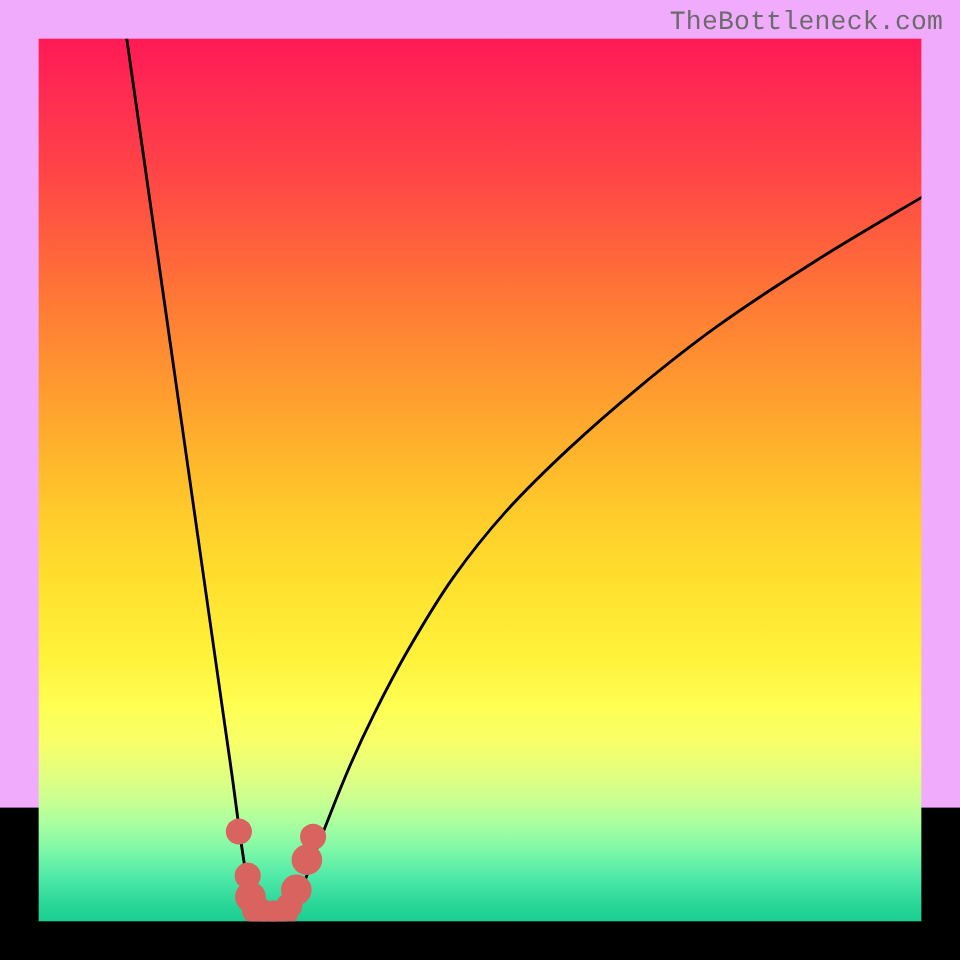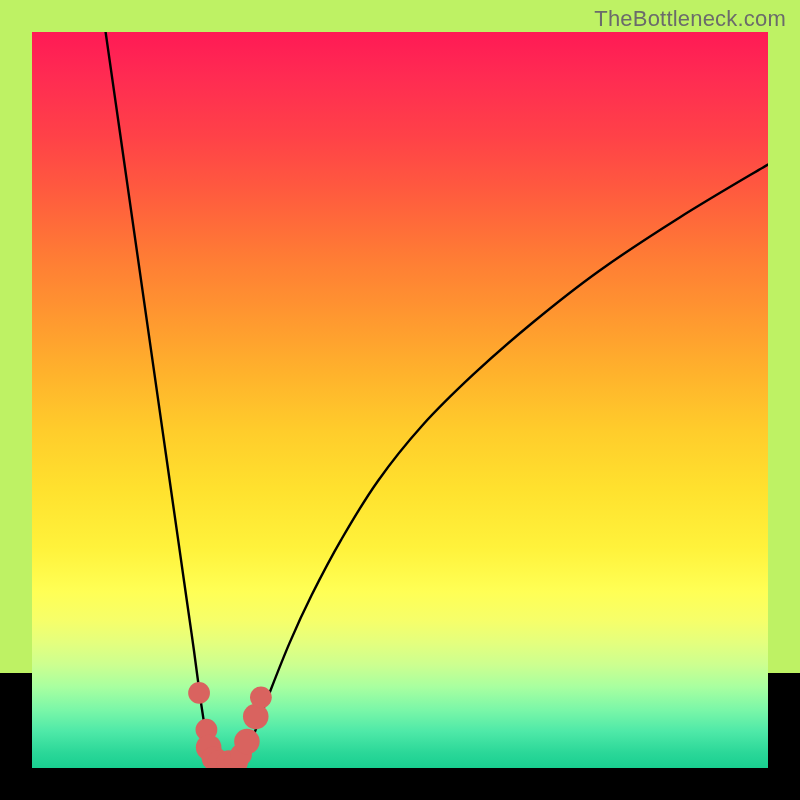--- a/index.html
+++ b/index.html
@@ -10,21 +10,22 @@
     overflow: hidden;
     background: #000;
     font-family: Arial, Helvetica, sans-serif;
   }
   .frame {
     position: absolute;
     left: 0;
     top: 0;
     width: 800px;
     height: 673px;
-    background: #bef264;
+    background: #f0abfc;
+    font-family: Liberation Mono, monospace;
   }
   .plot {
     position: absolute;
     left: 32px;
     top: 32px;
     width: 736px;
     height: 736px;
     overflow: hidden;
   }
   .gradient {

